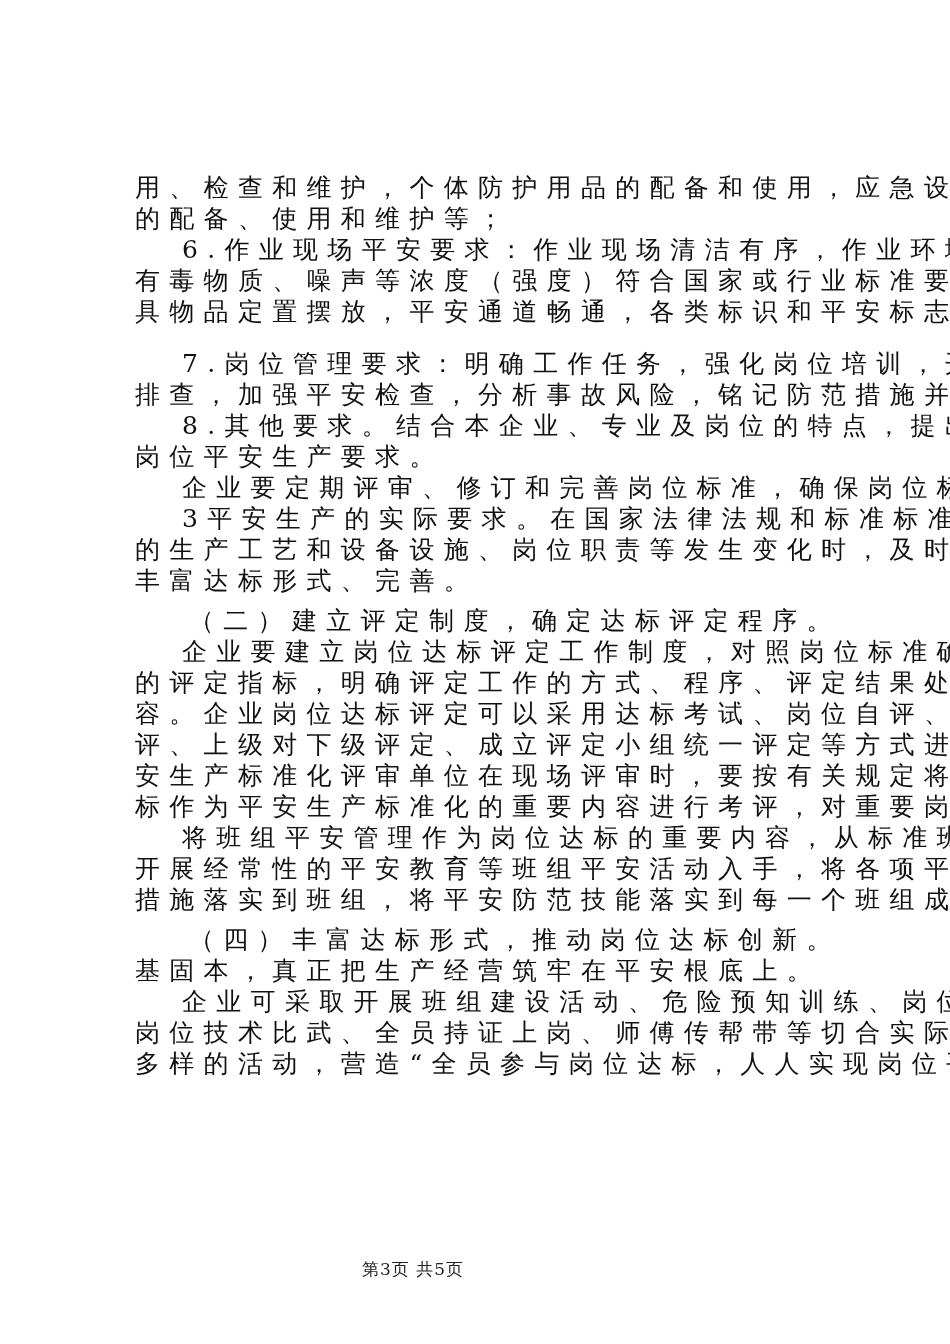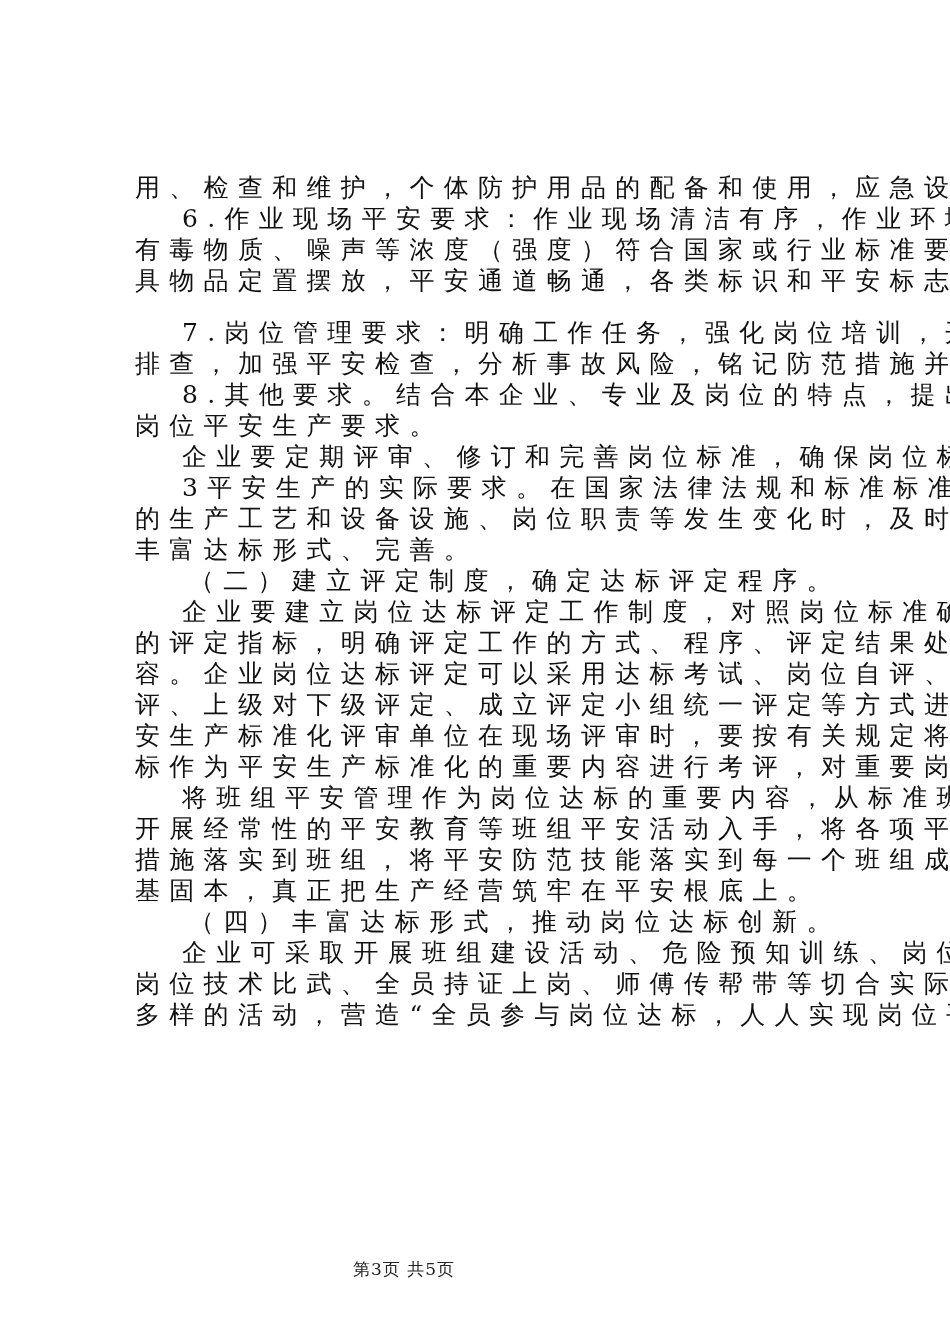--- a/index.html
+++ b/index.html
@@ -30,39 +30,40 @@
     }
     .line {
       height: 31px;
       line-height: 31px;
       font-size: 25px;
       letter-spacing: 9.3px;
       white-space: nowrap;
       overflow: visible;
     }
     .line.indent { padding-left: 47px; }
-    .line.indent2 { padding-left: 54px; }
+    .line.indent2 { padding-left: 54px; margin-top: 9px; }
     .gap { height: 21px; }
     .footer {
       position: absolute;
-      left: 4px;
+      left: 13px;
       width: 800px;
       top: 1258px;
       text-align: center;
       font-size: 17px;
       letter-spacing: 1px;
       color: #222222;
     }
   </style>
 </head>
 <body>
 
 <div class="page">
   <div class="body-text">
     <div class="line">用、检查和维护，个体防护用品的配备和使用，应急设备器材</div>
+    <div class="line">的配备、使用和维护等；</div>
     <div class="line indent">6.作业现场平安要求：作业现场清洁有序，作业环境中粉尘</div>
     <div class="line">有毒物质、噪声等浓度（强度）符合国家或行业标准要求，工</div>
     <div class="line">具物品定置摆放，平安通道畅通，各类标识和平安标志醒目等；</div>
     <div class="gap"></div>
     <div class="line indent">7.岗位管理要求：明确工作任务，强化岗位培训，开展隐患</div>
     <div class="line">排查，加强平安检查，分析事故风险，铭记防范措施并严格落</div>
     <div class="line indent">8.其他要求。结合本企业、专业及岗位的特点，提出的其他</div>
     <div class="line">岗位平安生产要求。</div>
     <div class="line indent">企业要定期评审、修订和完善岗位标准，确保岗位标准持续</div>
     <div class="line indent">3平安生产的实际要求。在国家法律法规和标准标准、企业</div>
@@ -71,22 +72,22 @@
     <div class="line indent2">（二）建立评定制度，确定达标评定程序。</div>
     <div class="line indent">企业要建立岗位达标评定工作制度，对照岗位标准确定量化</div>
     <div class="line">的评定指标，明确评定工作的方式、程序、评定结果处理等内</div>
     <div class="line">容。企业岗位达标评定可以采用达标考试、岗位自评、班组互</div>
     <div class="line">评、上级对下级评定、成立评定小组统一评定等方式进行。平</div>
     <div class="line">安生产标准化评审单位在现场评审时，要按有关规定将岗位达</div>
     <div class="line">标作为平安生产标准化的重要内容进行考评，对重要岗位和关</div>
     <div class="line indent">将班组平安管理作为岗位达标的重要内容，从标准班前会、</div>
     <div class="line">开展经常性的平安教育等班组平安活动入手，将各项平安管理</div>
     <div class="line">措施落实到班组，将平安防范技能落实到每一个班组成员，强</div>
+    <div class="line indent2">（四）丰富达标形式，推动岗位达标创新。</div>
     <div class="line">基固本，真正把生产经营筑牢在平安根底上。</div>
-    <div class="line indent2">（四）丰富达标形式，推动岗位达标创新。</div>
     <div class="line indent">企业可采取开展班组建设活动、危险预知训练、岗位大练兵</div>
     <div class="line">岗位技术比武、全员持证上岗、师傅传帮带等切合实际、形式</div>
     <div class="line">多样的活动，营造“全员参与岗位达标，人人实现岗位平安”</div>
   </div>
 
   <div class="footer">
     <span>第3页 共5页</span>
   </div>
 </div>
 

